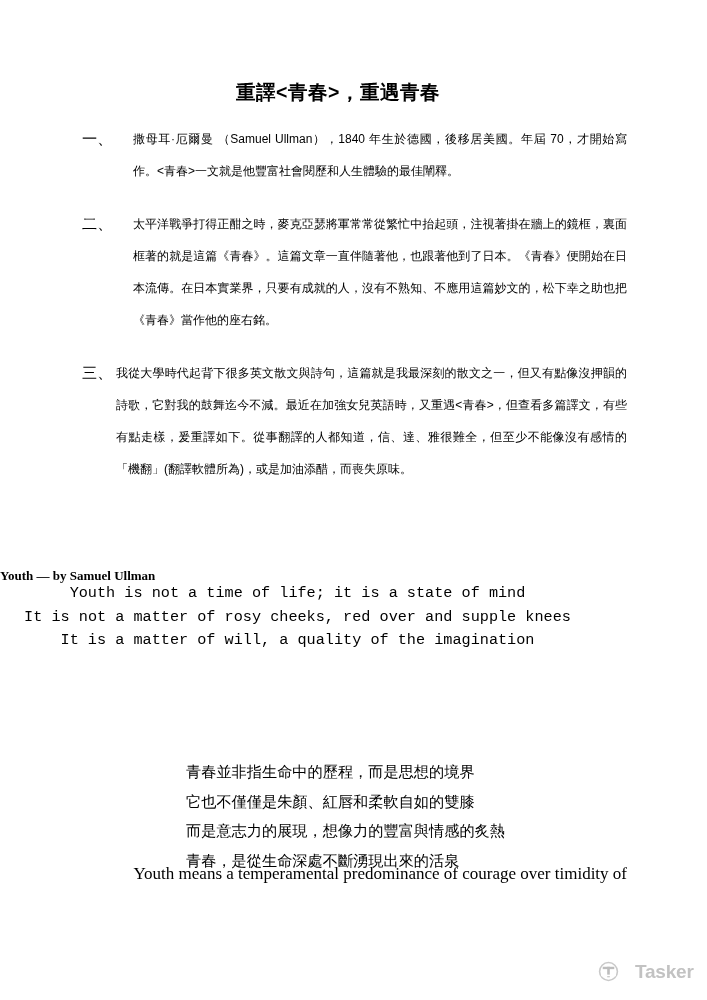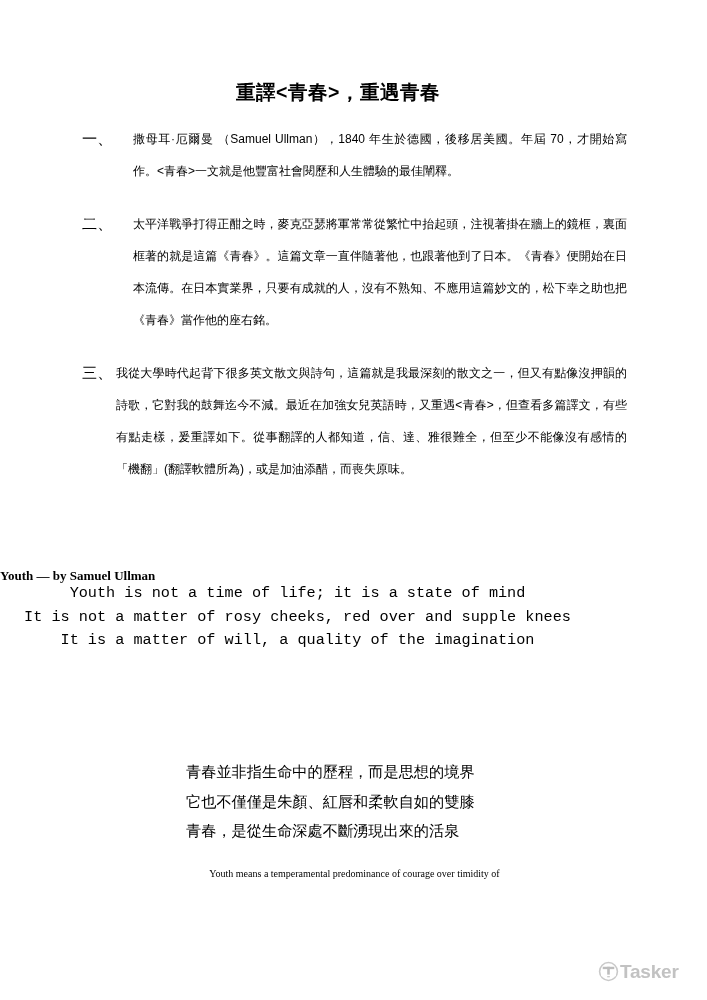--- a/index.html
+++ b/index.html
@@ -109,34 +109,34 @@
     margin-top: 13px;
   }
   .poem-zh .vline { display: block; white-space: nowrap; }
 
   
   .closing-en {
     position: absolute;
     left: 82px;
     top: 858px;
     width: 545px;
-    font-size: 10px;
+    font-size: 17px;
     line-height: 31px;
-    text-align: center;
+    text-align: right;
     font-family: "Liberation Serif", "DejaVu Serif", serif;
   }
   .closing-en .cline { display: block; }
 
   
   .watermark {
     position: absolute;
     left: 598px;
     top: 961px;
     display: flex;
-    gap: 1px;
+    gap: 16px;
     opacity: 1;
   }
   .wm-logo {
     width: 21px;
     height: 21px;
     flex: 0 0 auto;
     display: block;
   }
   .wm-text {
     font-size: 19px;
@@ -177,20 +177,21 @@
 
   <div class="poem-en">
     <span class="vline">Youth is not a time of life; it is a state of mind</span>
     <span class="vline">It is not a matter of rosy cheeks, red over and supple knees</span>
     <span class="vline">It is a matter of will, a quality of the imagination</span>
   </div>
 
   <div class="poem-zh">
     <span class="vline">青春並非指生命中的歷程，而是思想的境界</span>
     <span class="vline">它也不僅僅是朱顏、紅唇和柔軟自如的雙膝</span>
+    <span class="vline">而是意志力的展現，想像力的豐富與情感的炙熱</span>
     <span class="vline">青春，是從生命深處不斷湧現出來的活泉</span>
   </div>
 
   <div class="closing-en">
     <span class="cline">Youth means a temperamental predominance of courage over timidity of</span>
   </div>
 
   <div class="watermark">
     <svg class="wm-logo" viewBox="0 0 40 40">
       <circle cx="20" cy="20" r="17" fill="none" stroke="#c9c9c9" stroke-width="3"></circle>

